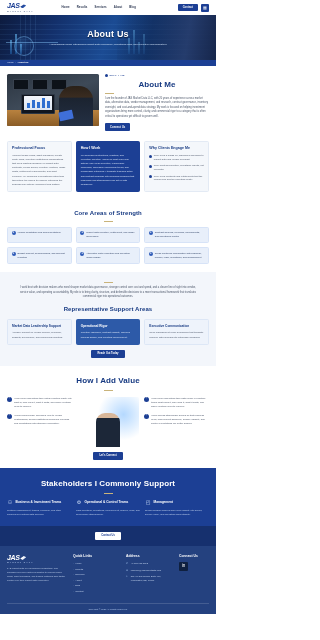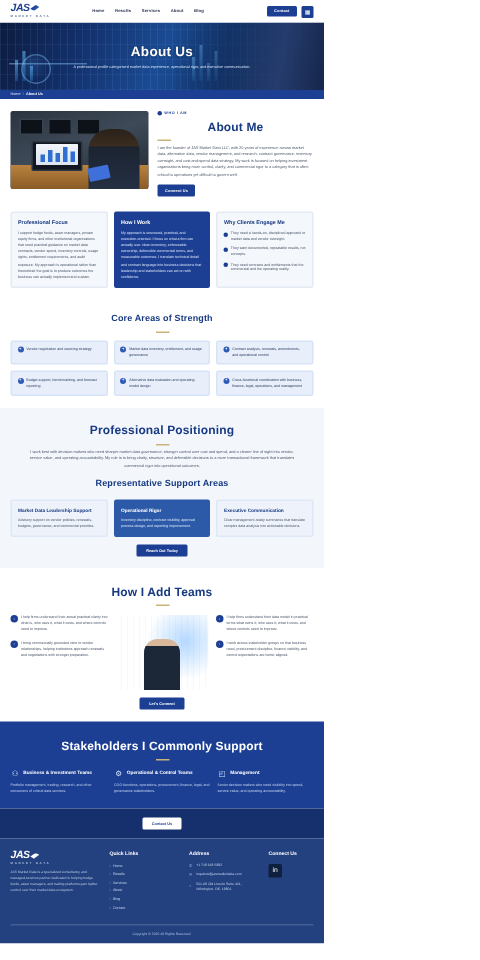--- a/index.html
+++ b/index.html
@@ -444,21 +444,20 @@
         </div>
       <div class="gitem">
           <span class="ic">✦</span>
           <span>Cross-functional coordination with business, finance, legal, operations, and management</span>
         </div>
     </div>
   </div>
 
   <div class="sec bg-light">
     <div class="sec-head">
-      <div class="h2">Professional Positioning</div>
       <div class="rule center"></div>
       <div class="lead">I work best with decision makers who need sharper market data governance, stronger control over cost and spend, and a clearer line of sight into vendor, service value, and operating accountability. My role is to bring clarity, structure, and defensible decisions to a more transactional framework that translates commercial rigor into operational outcomes.</div>
     </div>
     <div class="sec-head" style="margin-top:6px">
       <div class="h2 sm">Representative Support Areas</div>
     </div>
     <div class="cols3">
       <div class="col">
         <h4>Market Data Leadership Support</h4>
         <p>Advisory support on vendor policies, renewals, budgets, governance, and commercial priorities.</p>
@@ -472,21 +471,21 @@
         <p>Clear management-ready summaries that translate complex data analysis into actionable decisions.</p>
       </div>
     </div>
     <div style="text-align:center;margin-top:5px">
       <button class="btn-outline">Reach Out Today</button>
     </div>
   </div>
 
   <div class="sec bg-white">
     <div class="sec-head">
-      <div class="h2">How I Add Teams</div>
+      <div class="h2">How I Add Value</div>
       <div class="rule center"></div>
     </div>
     <div class="value-wrap">
       <div class="value-col">
         <div class="vitem">
           <span class="ic">›</span>
           <p>I help firms understand their actual practical clarity into what is, who uses it, what it costs, and where controls need to improve.</p>
         </div>
         <div class="vitem">
           <span class="ic">›</span>

